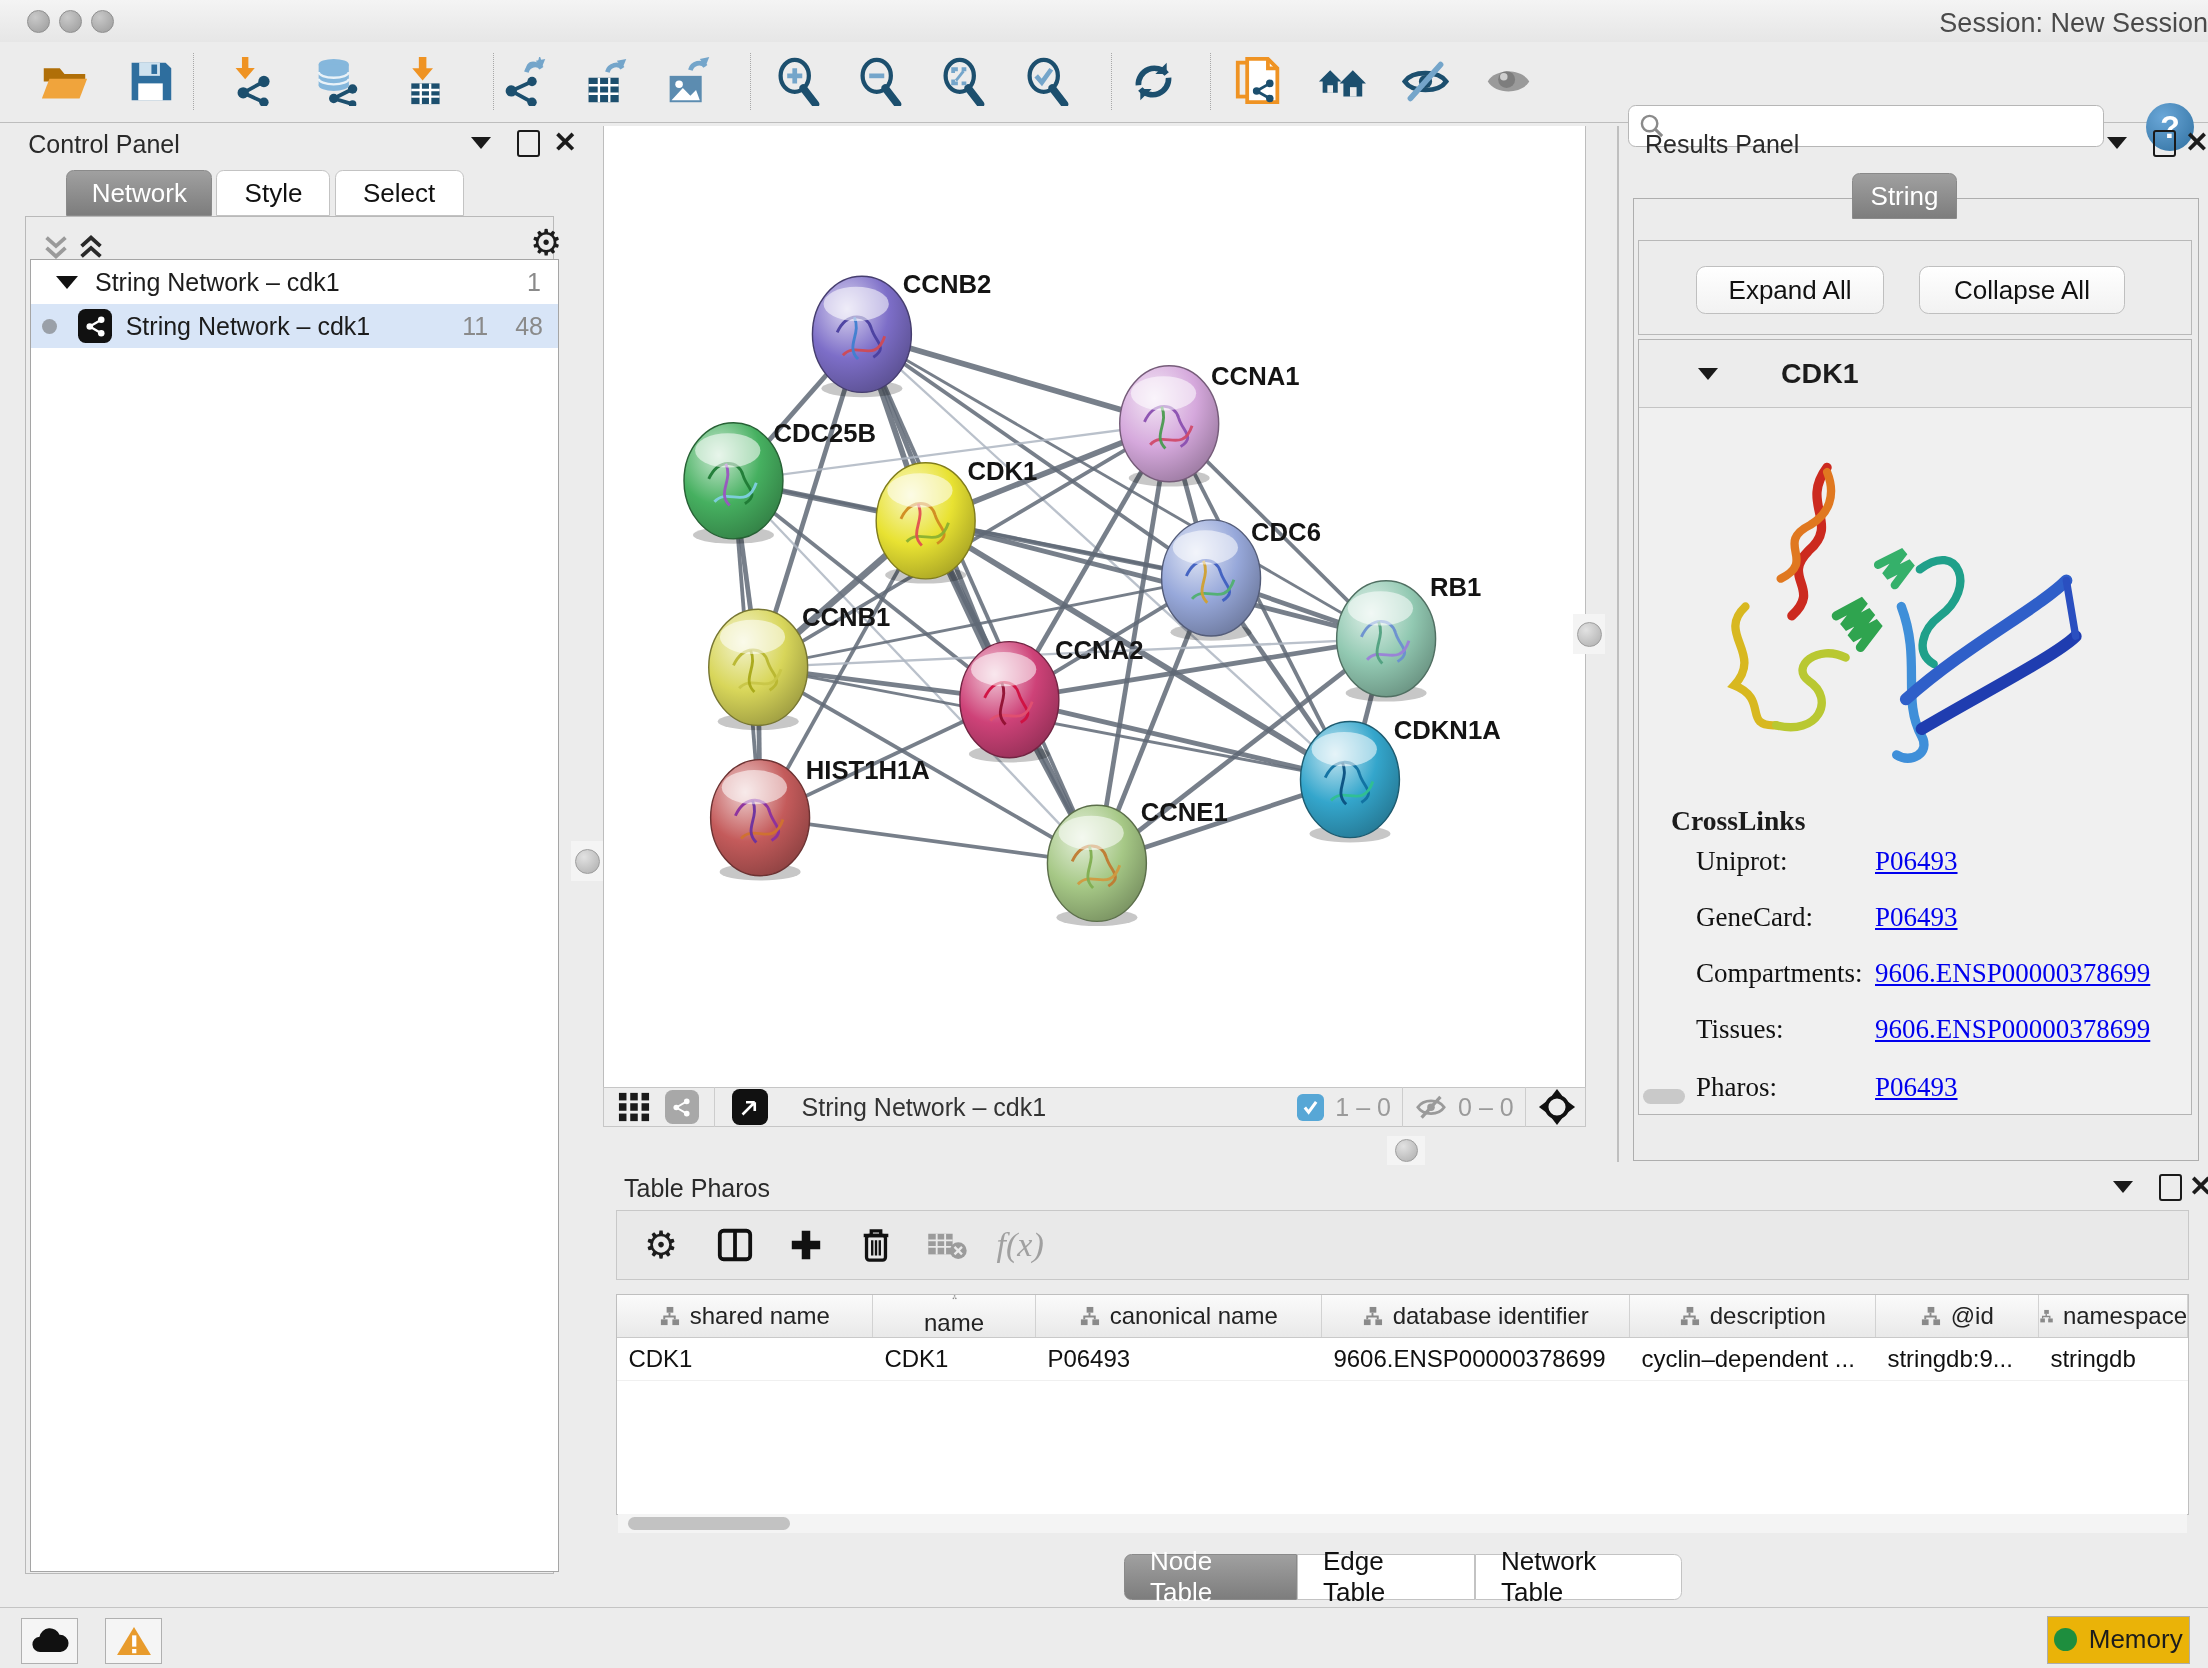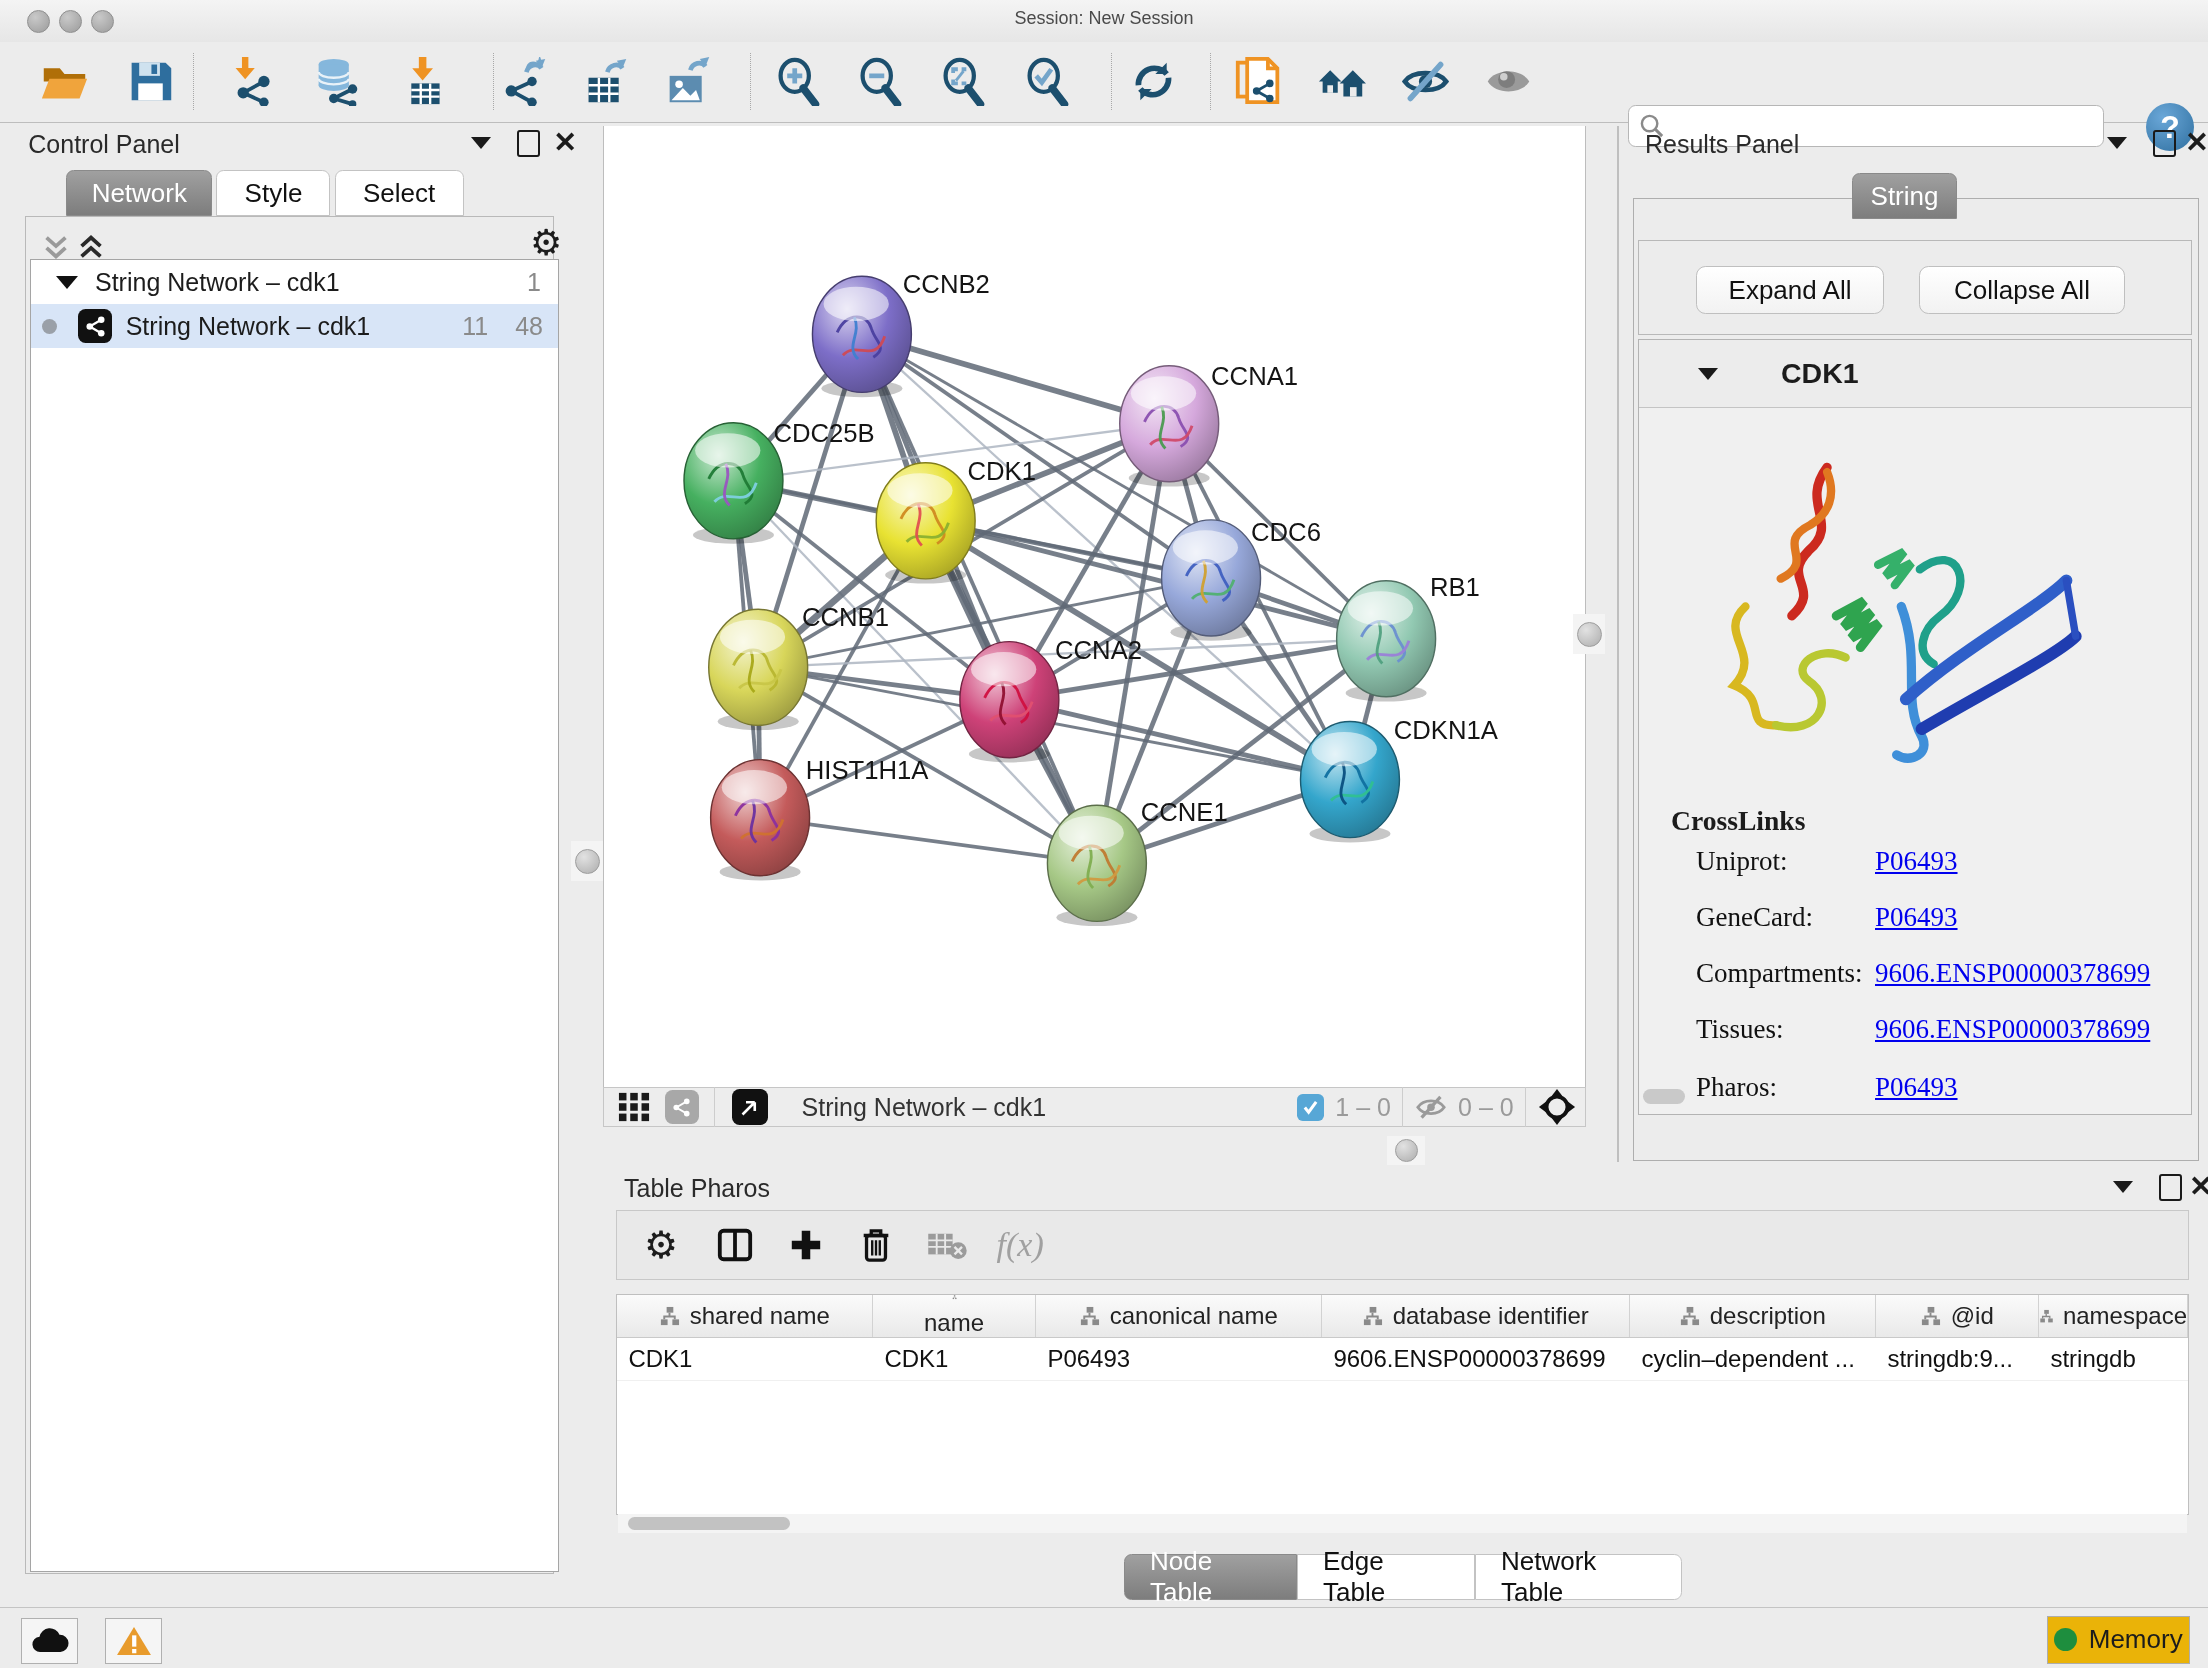--- a/index.html
+++ b/index.html
@@ -4,21 +4,21 @@
 <style>
   html,body{margin:0;padding:0;}
   body{width:2208px;height:1668px;position:relative;background:#ececec;
        font-family:"Liberation Sans",sans-serif;color:#1c1c1c;overflow:hidden;}
   .abs{position:absolute;}
   
   .titlebar{left:0;top:0;width:2208px;height:42px;
     background:linear-gradient(#f4f4f4,#e6e6e6);border-bottom:1px solid #cfcfcf;}
   .tl{width:21px;height:21px;border-radius:50%;top:9.5px;
       background:radial-gradient(circle at 35% 30%,#c9c9c9,#9b9b9b);border:1px solid #8f8f8f;}
-  .win-title{width:100%;text-align:center;top:7.6px;font-size:18px;color:#4a4a4a;}
+  .win-title{width:100%;text-align:right;top:7.6px;font-size:27px;color:#4a4a4a;}
   
   .toolbar{left:0;top:42px;width:2208px;height:80px;background:#ececec;
     border-bottom:1px solid #bdbdbd;}
   .tbi{top:15px;width:49px;height:49px;cursor:pointer;}
   .tsep{top:11.4px;width:0;height:57px;border-left:1.9px dotted #a8a8a8;}
   .searchbox{left:1628px;top:63px;width:476px;height:42px;background:#fff;border:1px solid #b6b6b6;
      border-radius:7.6px;display:flex;align-items:center;padding:0 9.5px;box-sizing:border-box;}
   .searchbox input{border:none;outline:none;font-size:24px;flex:1;margin-left:7.6px;background:transparent;}
   .helpbtn{left:2146px;top:61px;width:48px;height:48px;border-radius:50%;
      background:radial-gradient(circle at 35% 30%,#6aa7d8,#2f6f9f);color:#fff;font-size:32px;font-weight:bold;
@@ -38,21 +38,21 @@
   .ctrlpanel{left:13.3px;top:126px;width:550px;height:1449px;}
   .cp-content{left:25px;top:216px;width:527px;height:1356px;border:1px solid #b9b9b9;background:#ececec;}
   .netlist{left:30px;top:259px;width:529px;height:1313px;background:#fff;border:1px solid #a5a5a5;box-sizing:border-box;}
   .netrow{width:100%;height:44px;display:flex;align-items:center;font-size:25px;box-sizing:border-box;}
   .netrow.sel{background:#d8e5f7;}
   .share-badge{width:34px;height:34px;border-radius:7.6px;background:#111;display:inline-flex;
      align-items:center;justify-content:center;}
   .cnt{color:#8a8a8a;font-size:25px;}
   
   .canvas{left:603px;top:126px;width:983px;height:961px;background:#fff;
-     border-left:1px solid #bdbdbd;border-right:1px solid #bdbdbd;box-sizing:border-box;}
+     border-left:1px solid #bdbdbd;border-right:1px solid #bdbdbd;box-sizing:border-box;font-weight:bold;}
   .canvas-toolbar{left:603px;top:1087px;width:983px;height:40px;background:#ededed;
      border:1px solid #c6c6c6;box-sizing:border-box;display:flex;align-items:center;}
   .cvt-sep{width:0;height:40px;border-left:1px solid #cdcdcd;}
   .cvt-txt{font-size:25px;color:#9a9a9a;}
   
   .split-handle{width:32px;height:40px;background:#f4f4f4;display:flex;align-items:center;justify-content:center;}
   .split-dot{width:23px;height:23px;border-radius:50%;background:radial-gradient(circle at 35% 30%,#e2e2e2,#adadad);border:1px solid #9d9d9d;}
   
   .resultspanel{left:1626px;top:126px;width:576px;height:1036px;}
   .rp-content{left:1633px;top:198px;width:564px;height:961px;border:1px solid #aeaeae;background:#ececec;}

